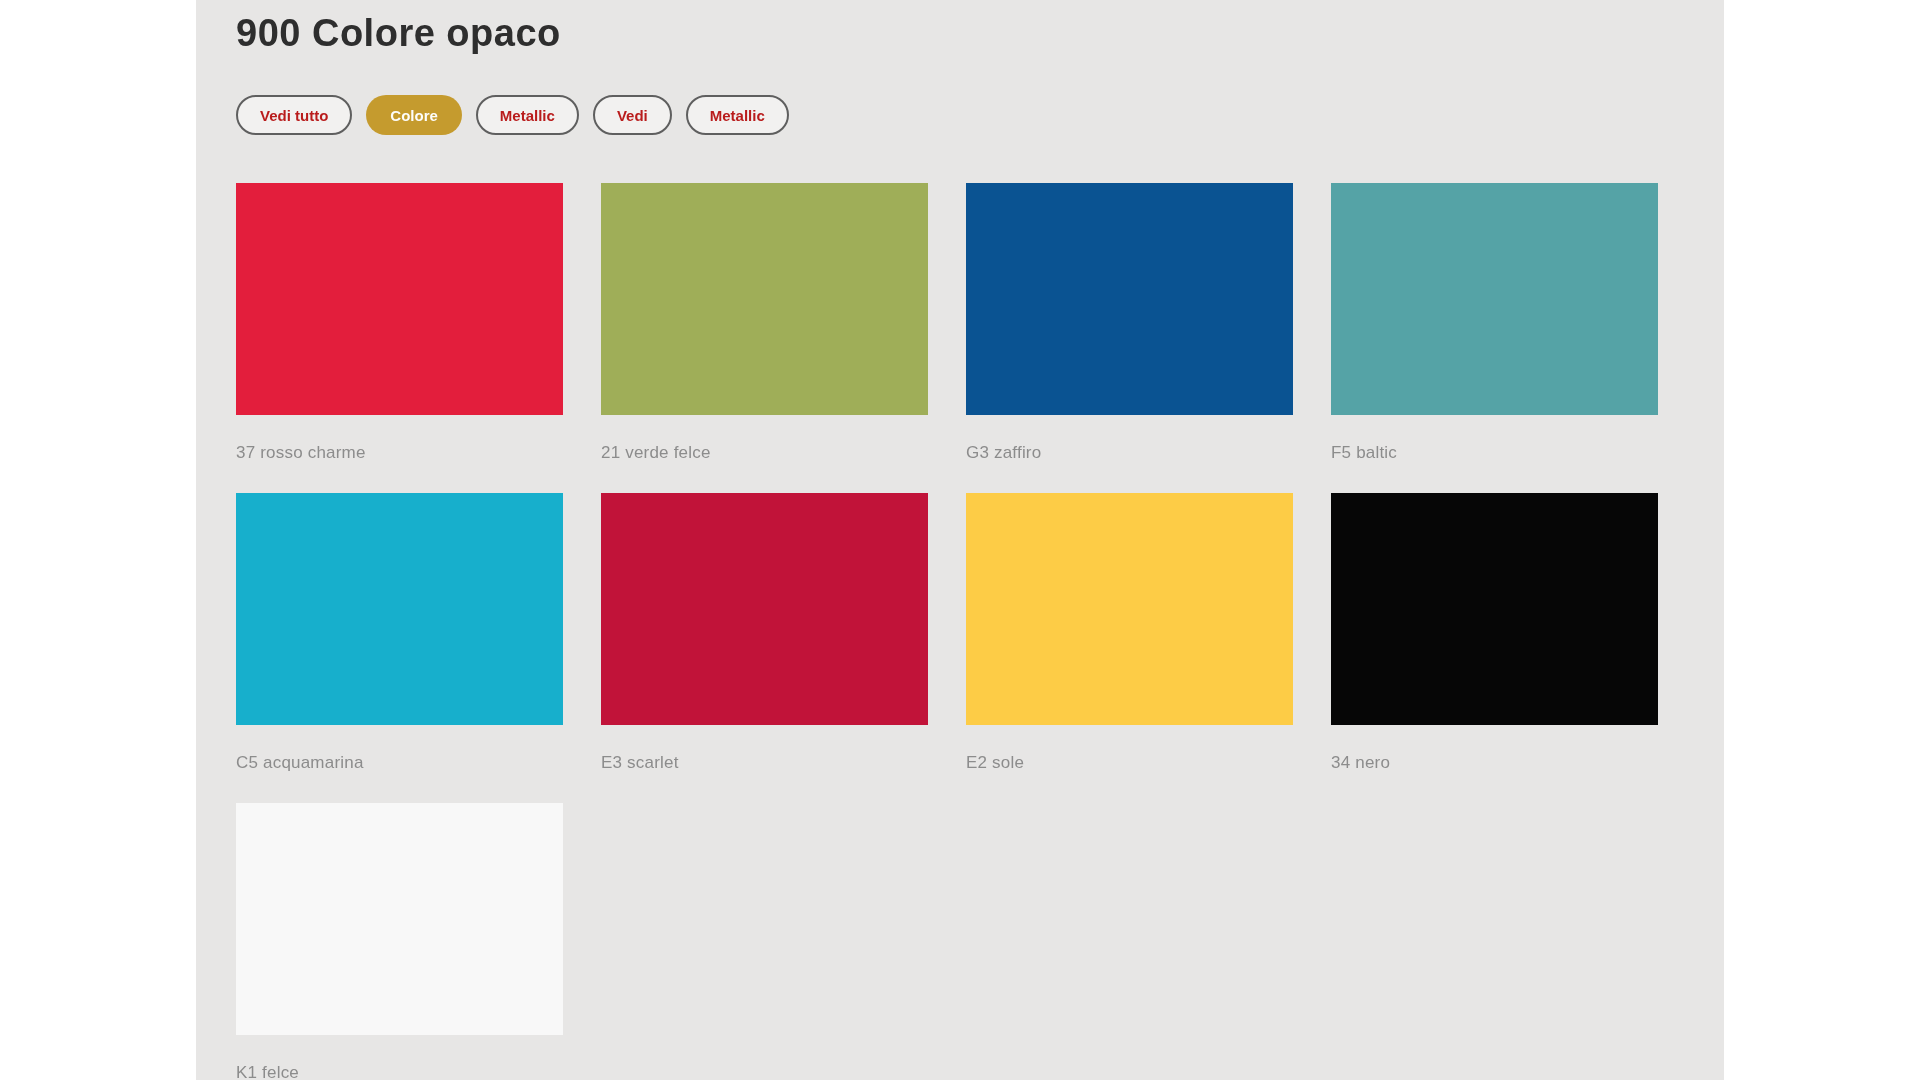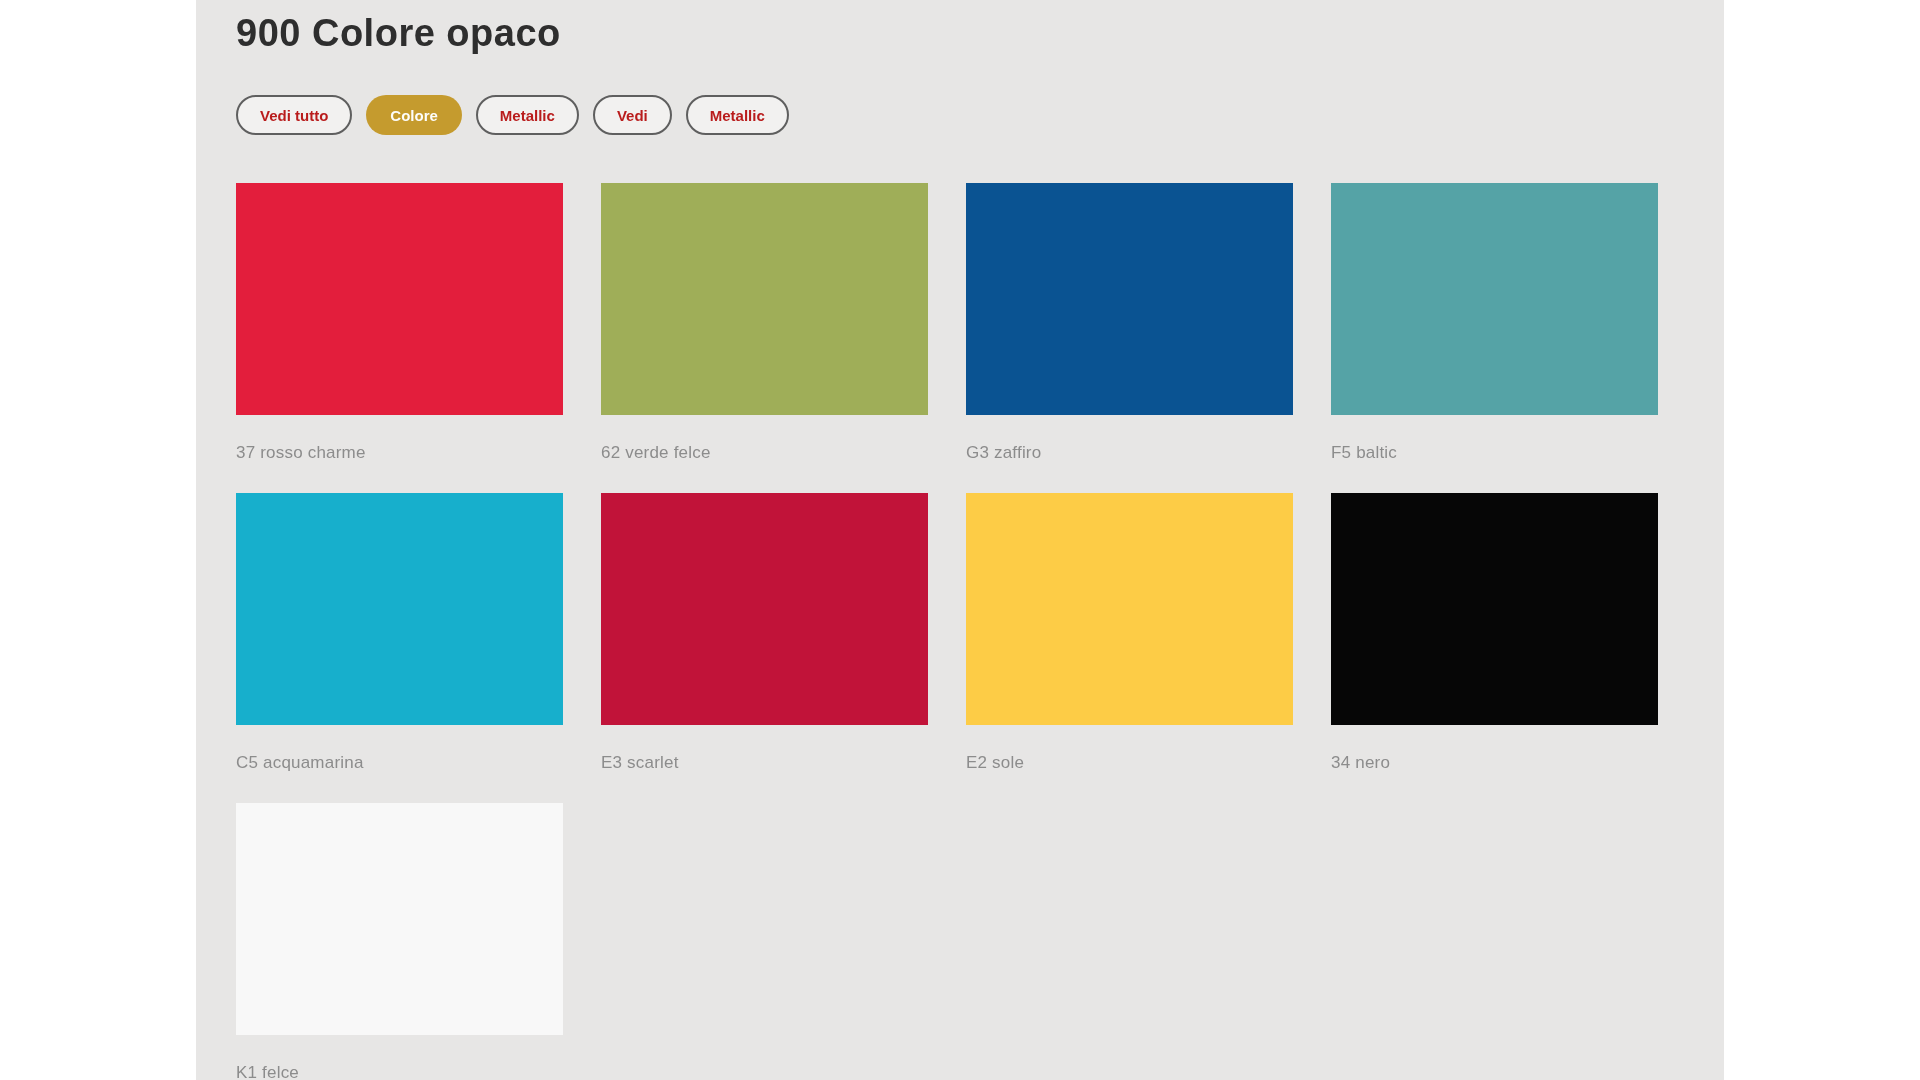--- a/index.html
+++ b/index.html
@@ -82,21 +82,21 @@
       <button class="pill">Vedi</button>
       <button class="pill">Metallic</button>
     </div>
   <div class="grid" id="grid">
       <div class="card">
         <div class="swatch" style="background: rgb(227, 30, 60);"></div>
         <div class="swatch-label">37 rosso charme</div>
       </div>
       <div class="card">
         <div class="swatch" style="background: rgb(159, 174, 88);"></div>
-        <div class="swatch-label">62 verde felce</div>
+        <div class="swatch-label">21 verde felce</div>
       </div>
       <div class="card">
         <div class="swatch" style="background: rgb(10, 83, 146);"></div>
         <div class="swatch-label">G3 zaffiro</div>
       </div>
       <div class="card">
         <div class="swatch" style="background: rgb(85, 163, 166);"></div>
         <div class="swatch-label">F5 baltic</div>
       </div>
       <div class="card">

